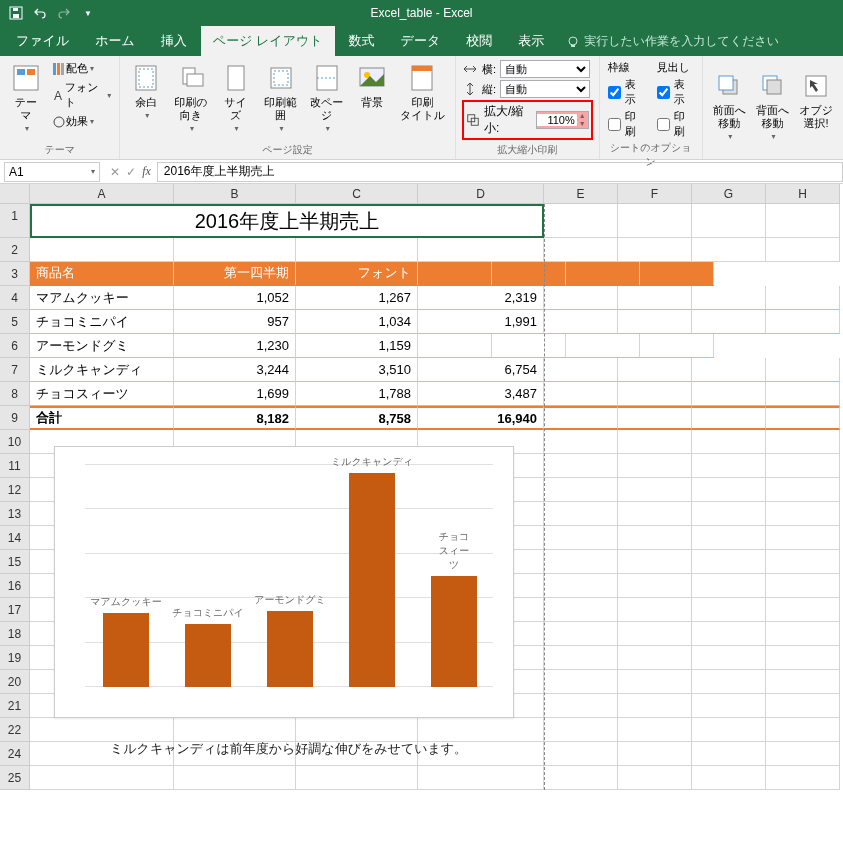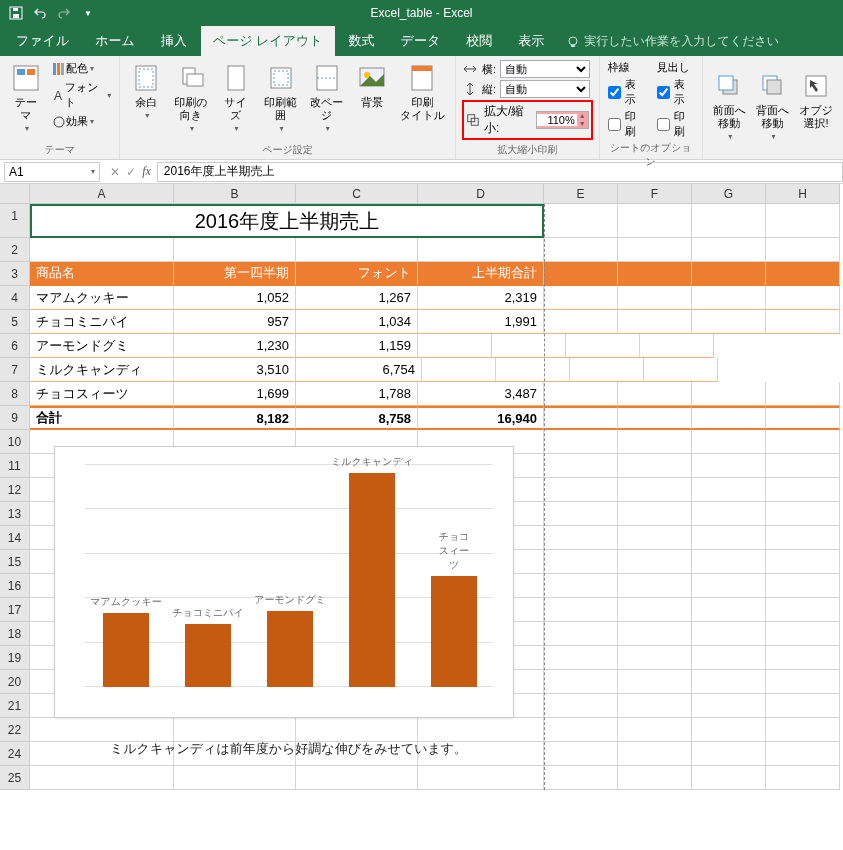--- a/index.html
+++ b/index.html
@@ -362,21 +362,20 @@
         <div class="cell " style="width: 74px;"></div>
         <div class="cell " style="width: 74px;"></div>
         <div class="cell " style="width: 74px;"></div>
         <div class="cell " style="width: 74px;"></div>
       </div>
       <div class="row header-row">
         <div class="rowh">3</div>
         <div class="cell " style="width: 144px;">商品名</div>
         <div class="cell num" style="width: 122px;">第一四半期</div>
         <div class="cell num" style="width: 122px;">フォント</div>
-        <div class="cell num" style="width: 126px;">上半期合計</div>
         <div class="cell " style="width: 74px;"></div>
         <div class="cell " style="width: 74px;"></div>
         <div class="cell " style="width: 74px;"></div>
         <div class="cell " style="width: 74px;"></div>
       </div>
       <div class="row data-row">
         <div class="rowh">4</div>
         <div class="cell " style="width: 144px;">マアムクッキー</div>
         <div class="cell num" style="width: 122px;">1,052</div>
         <div class="cell num" style="width: 122px;">1,267</div>
@@ -403,20 +402,21 @@
         <div class="cell num" style="width: 122px;">1,230</div>
         <div class="cell num" style="width: 122px;">1,159</div>
         <div class="cell " style="width: 74px;"></div>
         <div class="cell " style="width: 74px;"></div>
         <div class="cell " style="width: 74px;"></div>
         <div class="cell " style="width: 74px;"></div>
       </div>
       <div class="row data-row">
         <div class="rowh">7</div>
         <div class="cell " style="width: 144px;">ミルクキャンディ</div>
+        <div class="cell num" style="width: 122px;">3,244</div>
         <div class="cell num" style="width: 122px;">3,510</div>
         <div class="cell num" style="width: 126px;">6,754</div>
         <div class="cell " style="width: 74px;"></div>
         <div class="cell " style="width: 74px;"></div>
         <div class="cell " style="width: 74px;"></div>
         <div class="cell " style="width: 74px;"></div>
       </div>
       <div class="row data-row">
         <div class="rowh">8</div>
         <div class="cell " style="width: 144px;">チョコスィーツ</div>

